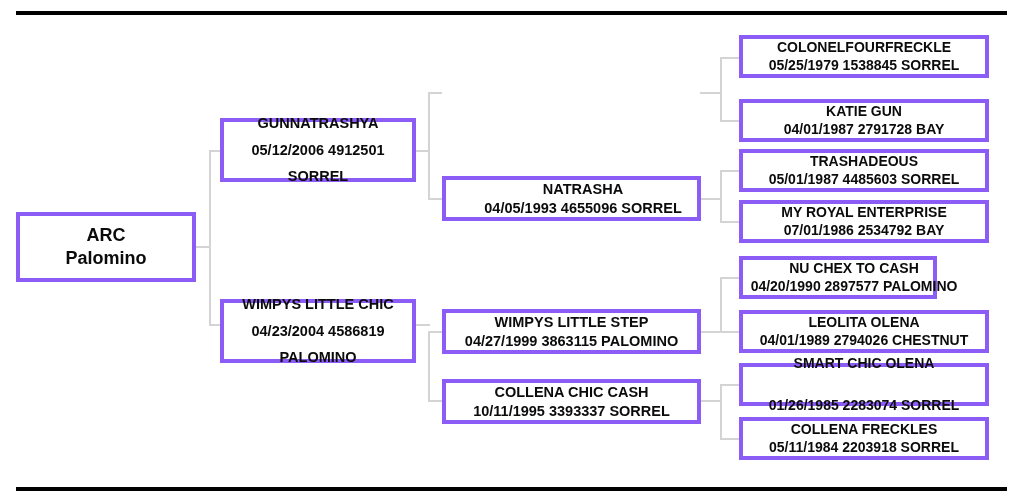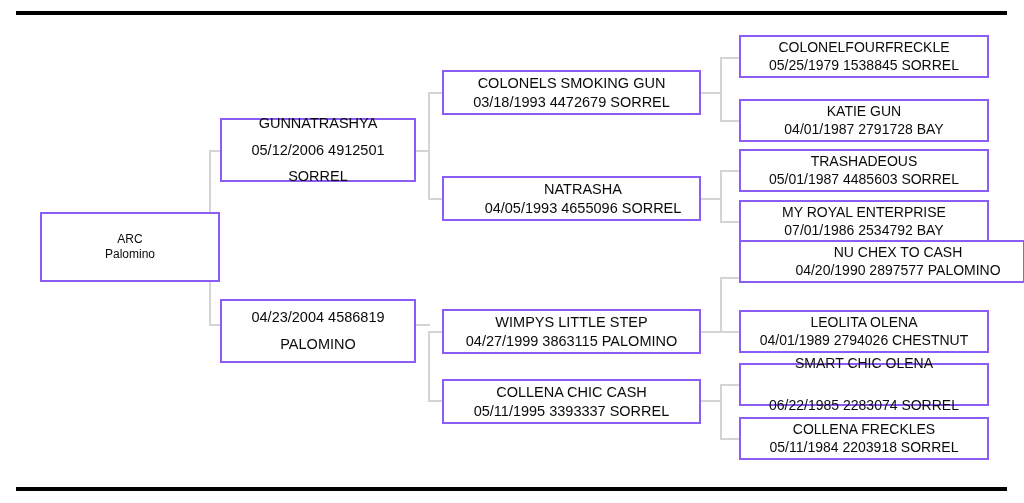--- a/index.html
+++ b/index.html
@@ -36,46 +36,47 @@
     position: absolute;
     background: #d4d4d4;
   }
   .conn.h { height: 2px; }
   .conn.v { width: 2px; }
 
   
   .pbox {
     position: absolute;
     box-sizing: border-box;
-    border: 2px solid #8b5cf6;
+    border: 4px solid #8b5cf6;
     background: #ffffff;
     display: flex;
     flex-direction: column;
     align-items: center;
     justify-content: center;
     text-align: center;
     color: #0b0b0b;
     line-height: 1.28;
     padding: 2px 4px;
+    font-weight: bold;
   }
   .pbox .nm {
     display: block;
     white-space: nowrap;
   }
   .pbox .dt {
     display: block;
     white-space: nowrap;
   }
   .pbox .cl {
     display: block;
     white-space: nowrap;
   }
 
   
-  .gen0 { font-size: 12px; margin-left: 24px; }
+  .gen0 { font-size: 18px; }
   .gen1 { font-size: 14.5px; gap: 8px; }
   .gen2 { font-size: 14.5px; }
   .gen3 { font-size: 14px; }
 </style>
 </head>
 <body>
 
 <div id="pedigree-page">
 
   <div class="hrule top"></div>
@@ -121,42 +122,39 @@
     <span class="cl">Palomino</span>
   </div>
 
   <div class="pbox gen1" style="left:220px; top:118px; width:196px; height:64px;">
     <span class="nm">GUNNATRASHYA</span>
     <span class="dt">05/12/2006 4912501</span>
     <span class="cl">SORREL</span>
   </div>
 
   <div class="pbox gen1" style="left:220px; top:299px; width:196px; height:64px;">
+    <span class="nm">WIMPYS LITTLE CHIC</span>
     <span class="dt">04/23/2004 4586819</span>
     <span class="cl">PALOMINO</span>
   </div>
 
-  <div class="pbox gen2" style="left:442px; top:70px; width:259px; height:45px;">
-    <span class="nm">COLONELS SMOKING GUN</span>
-    <span class="dt">03/18/1993 4472679 SORREL</span>
-  </div>
 
   <div class="pbox gen2" style="left:442px; top:176px; width:259px; height:45px;padding-left:27px;">
     <span class="nm">NATRASHA</span>
     <span class="dt">04/05/1993 4655096 SORREL</span>
   </div>
 
   <div class="pbox gen2" style="left:442px; top:309px; width:259px; height:45px;text-align:center;">
     <span class="nm">WIMPYS LITTLE STEP</span>
     <span class="dt">04/27/1999 3863115 PALOMINO</span>
   </div>
 
   <div class="pbox gen2" style="left:442px; top:379px; width:259px; height:45px;">
     <span class="nm">COLLENA CHIC CASH</span>
-    <span class="dt">05/11/1995 3393337 SORREL</span>
+    <span class="dt">10/11/1995 3393337 SORREL</span>
   </div>
 
   <div class="pbox gen3" style="left:739px; top:35px; width:250px; height:43px;">
     <span class="nm">COLONELFOURFRECKLE</span>
     <span class="dt">05/25/1979 1538845 SORREL</span>
   </div>
 
   <div class="pbox gen3" style="left:739px; top:99px; width:250px; height:43px;">
     <span class="nm">KATIE GUN</span>
     <span class="dt">04/01/1987 2791728 BAY</span>
@@ -165,33 +163,33 @@
   <div class="pbox gen3" style="left:739px; top:149px; width:250px; height:43px;">
     <span class="nm">TRASHADEOUS</span>
     <span class="dt">05/01/1987 4485603 SORREL</span>
   </div>
 
   <div class="pbox gen3" style="left:739px; top:200px; width:250px; height:43px;">
     <span class="nm">MY ROYAL ENTERPRISE</span>
     <span class="dt">07/01/1986 2534792 BAY</span>
   </div>
 
-  <div class="pbox gen3" style="left:739px; top:240px; width:286px; height:43px;padding-left:36px;">
+  <div class="pbox gen3" style="left:739px; top:256px; width:198px; height:43px;padding-left:36px;">
     <span class="nm">NU CHEX TO CASH</span>
     <span class="dt">04/20/1990 2897577 PALOMINO</span>
   </div>
 
   <div class="pbox gen3" style="left:739px; top:310px; width:250px; height:43px;">
     <span class="nm">LEOLITA OLENA</span>
     <span class="dt">04/01/1989 2794026 CHESTNUT</span>
   </div>
 
   <div class="pbox gen3" style="left:739px; top:363px; width:250px; height:43px;gap:24px;">
     <span class="nm">SMART CHIC OLENA</span>
-    <span class="dt">06/22/1985 2283074 SORREL</span>
+    <span class="dt">01/26/1985 2283074 SORREL</span>
   </div>
 
   <div class="pbox gen3" style="left:739px; top:417px; width:250px; height:43px;">
     <span class="nm">COLLENA FRECKLES</span>
     <span class="dt">05/11/1984 2203918 SORREL</span>
   </div>
 
 </div>
 
 </body></html>

